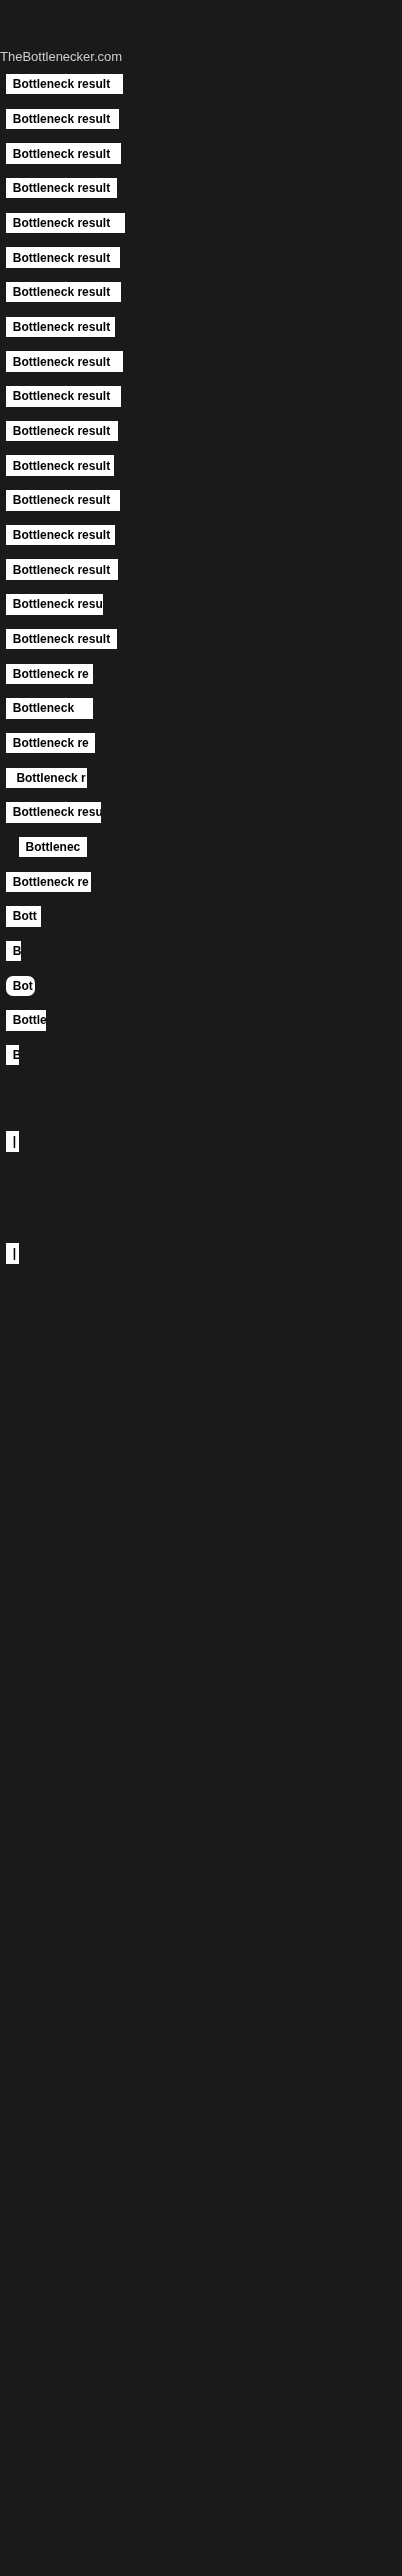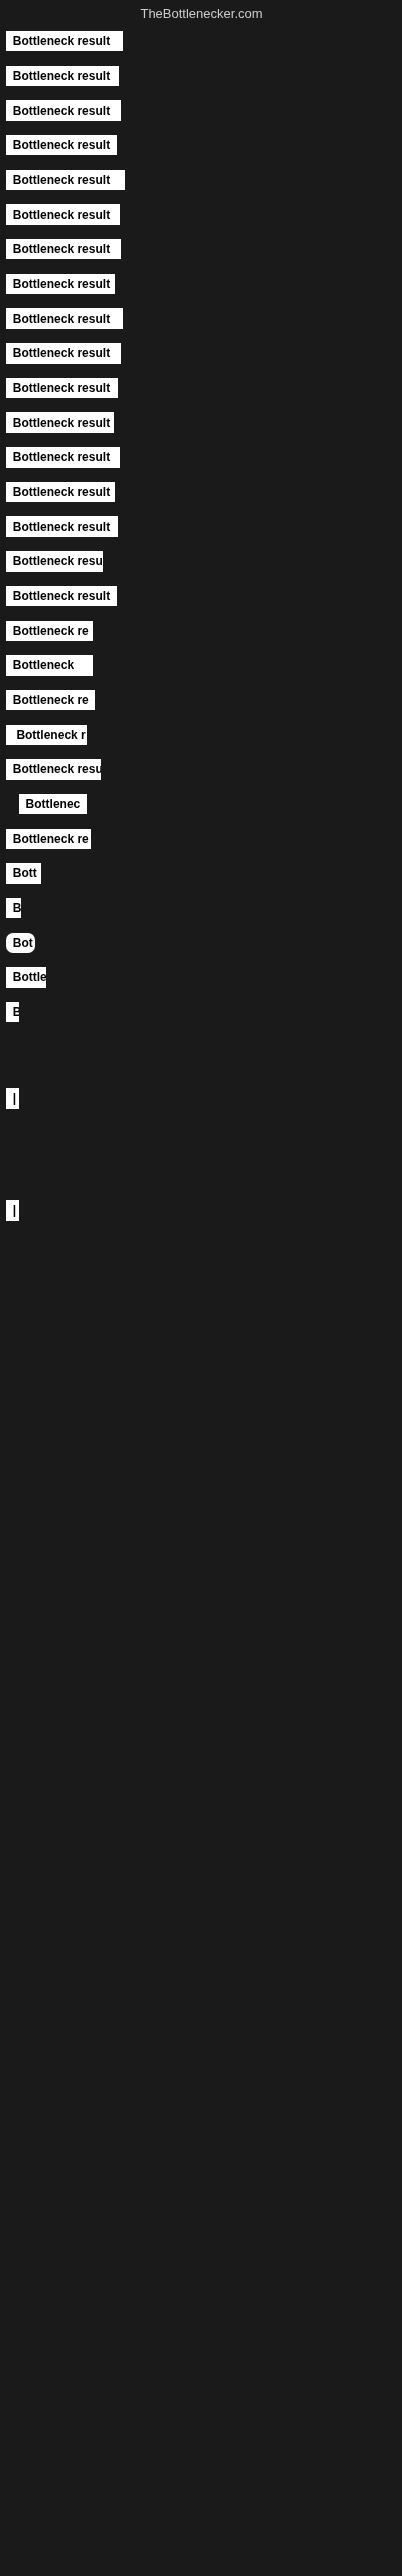--- a/index.html
+++ b/index.html
@@ -8,25 +8,26 @@
       box-sizing: border-box;
     }
     body {
       width: 403px;
       min-height: 2576px;
       background-color: #1a1a1a;
       font-family: Arial, sans-serif;
       position: relative;
     }
     .site-title {
-      text-align: center;
+      text-align: left;
       color: #cccccc;
       font-size: 13px;
       padding: 6.4px 0 9.7px 0;
       font-weight: normal;
+      margin-top: 43px;
     }
     .bottleneck-bar {
       background-color: #ffffff;
       color: #000000;
       font-size: 12px;
       font-weight: bold;
       padding: 3.2px 6.4px;
       margin: 0 0 0 3.2px;
       display: inline-block;
       white-space: nowrap;

